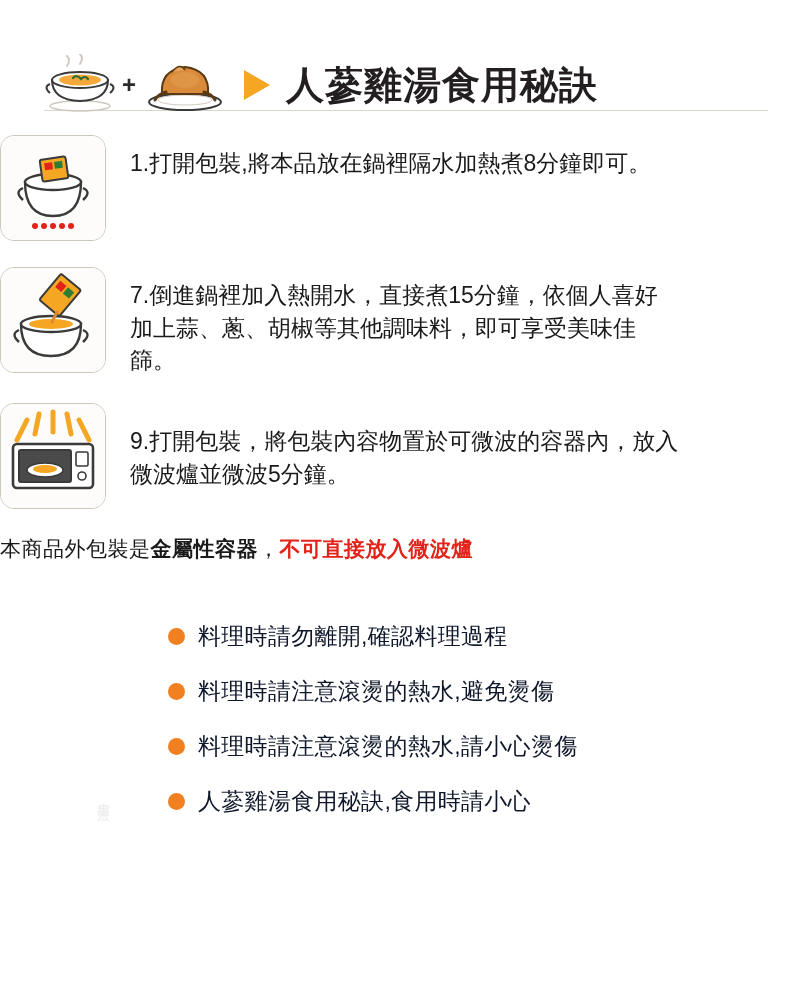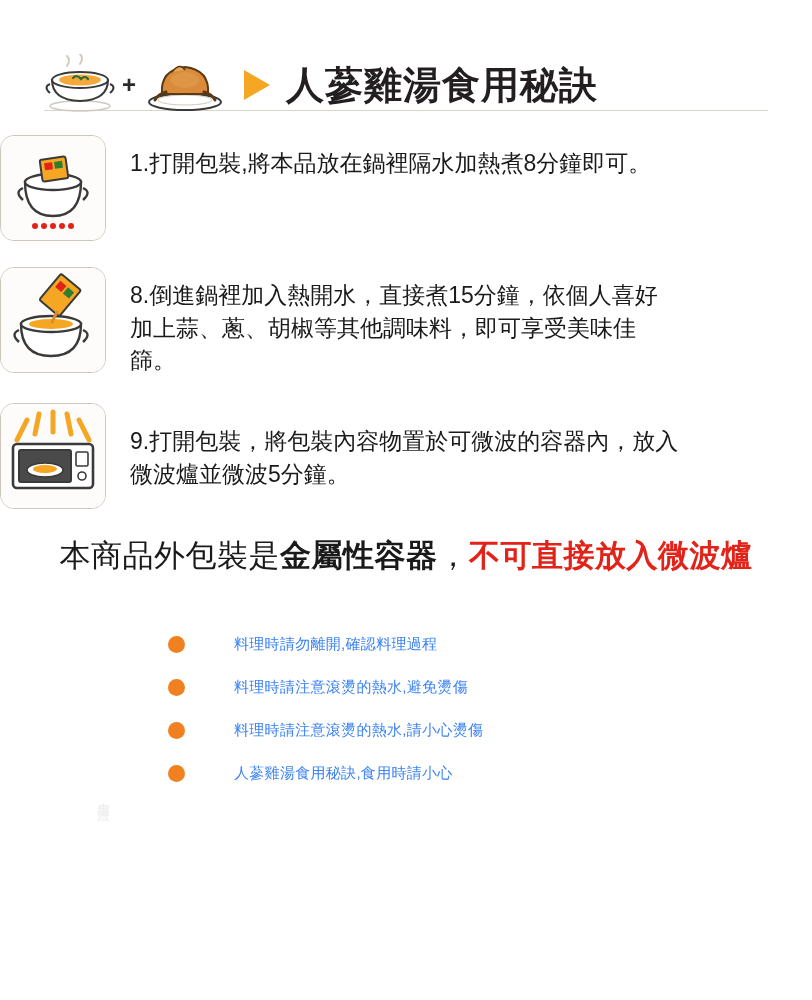--- a/index.html
+++ b/index.html
@@ -100,22 +100,22 @@
     line-height: 1.42;
     color: #1a1a1a;
     max-width: 550px;
     padding-top: 12px;
   }
   .step-text.step3 { padding-top: 22px; }
 
   
   .warning {
     margin-top: 16px;
-    text-align: center;
-    font-size: 31px;
+    text-align: left;
+    font-size: 21px;
     font-weight: bold;
     color: #1a1a1a;
     letter-spacing: 0.5px;
   }
   .warning .normal { font-weight: normal; }
   .warning .red { color: #e2231a; }
 
   
   .notes {
     margin-top: 58px;
@@ -128,24 +128,23 @@
   }
   .bullet {
     width: 17px;
     height: 17px;
     border-radius: 50%;
     background: #F08020;
     flex: 0 0 auto;
     margin-right: 13px;
   }
   .note-text {
-    font-size: 15px;
-    color: #3b82f6;
+    font-size: 23px;
+    color: #0f172a;
     letter-spacing: 0.3px;
-    margin-left: 36px;
   }
 
   
   .side-faint {
     position: absolute;
     left: 97px;
     top: 792px;
     width: 14px;
     font-size: 13px;
     line-height: 1.3;
@@ -228,21 +227,21 @@
           <path d="M18 62 q-9 4 0 12" fill="none" stroke="#3a3a3a" stroke-width="2.4"></path>
           <path d="M82 62 q9 4 0 12" fill="none" stroke="#3a3a3a" stroke-width="2.4"></path>
           <g transform="rotate(40 58 30)">
             <rect x="44" y="10" width="26" height="34" rx="2" fill="#F5A623" stroke="#3a3a3a" stroke-width="2"></rect>
             <rect x="48" y="16" width="8" height="8" fill="#E2231A"></rect>
             <rect x="58" y="16" width="8" height="8" fill="#2f7d32"></rect>
           </g>
           <path d="M56 44 q-3 6 -5 10" fill="none" stroke="#E08A2E" stroke-width="3" stroke-linecap="round"></path>
         </svg>
       </div>
-      <div class="step-text">8.倒進鍋裡加入熱開水，直接煮15分鐘，依個人喜好加上蒜、蔥、胡椒等其他調味料，即可享受美味佳篩。</div>
+      <div class="step-text">7.倒進鍋裡加入熱開水，直接煮15分鐘，依個人喜好加上蒜、蔥、胡椒等其他調味料，即可享受美味佳篩。</div>
     </div>
 
     <div class="step">
       <div class="step-thumb">
         <svg width="104" height="104" viewBox="0 0 104 104">
           <rect x="0" y="0" width="104" height="104" fill="#fdfcfa"></rect>
           <g stroke="#F5A623" stroke-width="5" stroke-linecap="round">
             <line x1="16" y1="36" x2="26" y2="16"></line>
             <line x1="34" y1="30" x2="38" y2="10"></line>
             <line x1="52" y1="28" x2="52" y2="8"></line>

